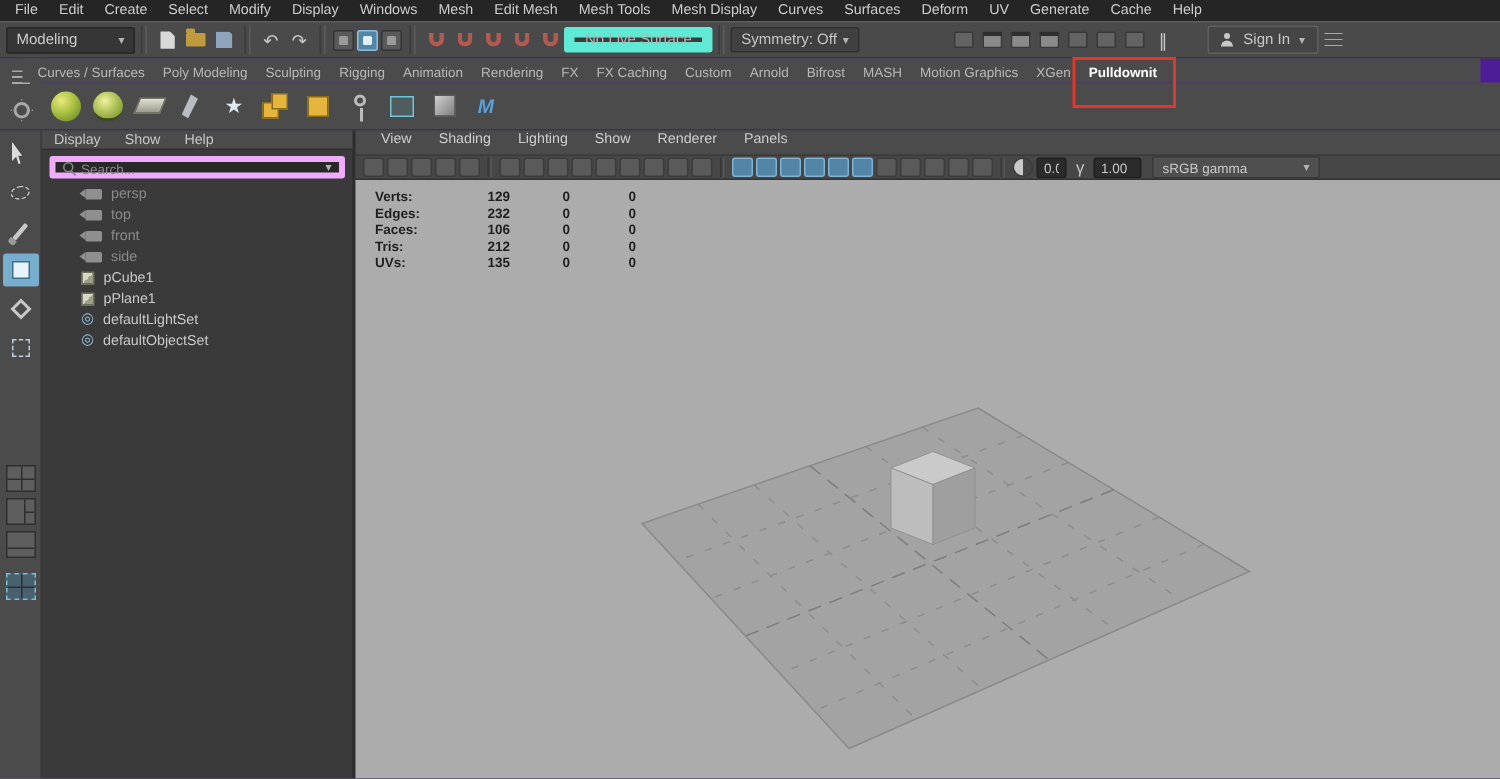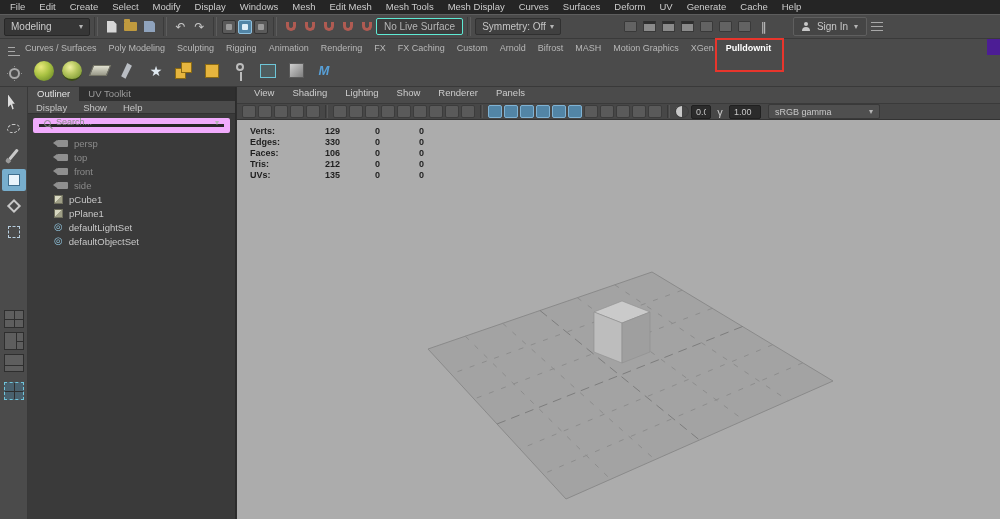--- a/index.html
+++ b/index.html
@@ -20,21 +20,21 @@
   .glyph{font-size:12px;color:#c8c8c8;line-height:1}
   .ic-doc{width:10px;height:12px;background:#d8d8d8;clip-path:polygon(0 0,65% 0,100% 30%,100% 100%,0 100%)}
   .ic-folder{width:13px;height:9px;background:#c09a3e;border-radius:1px;position:relative}
   .ic-folder::before{content:"";position:absolute;top:-3px;left:0;width:6px;height:3px;background:#c09a3e;border-radius:1px 1px 0 0}
   .ic-save{width:11px;height:11px;background:#8fa3bd;clip-path:polygon(0 0,80% 0,100% 20%,100% 100%,0 100%)}
   .selmode{width:14px;height:14px;margin:0 1px;background:#5a5a5a;border:1px solid #333;border-radius:2px;display:flex;align-items:center;justify-content:center;flex:none}
   .selmode .dot{width:6px;height:6px;background:#9a9a9a;border-radius:1px}
   .selmode.active{background:#5285a6;border-color:#8fc0dd}
   .selmode.active .dot{background:#dfeef7}
   .magnet{width:10px;height:9px;border:3px solid #b05b52;border-top:none;border-radius:0 0 7px 7px}
-  .field{height:17px;background:#3b3b3b;border:1px solid #5eead4;border-radius:2px;display:flex;align-items:center;padding:0 7px;color:#b5b5b5;white-space:nowrap;flex:none}
+  .field{height:17px;background:#3b3b3b;border:7px solid #5eead4;border-radius:2px;display:flex;align-items:center;padding:0 7px;color:#b5b5b5;white-space:nowrap;flex:none}
   .ddl{height:17px;background:#404040;border:1px solid #303030;border-radius:2px;display:flex;align-items:center;gap:4px;padding:0 6px;color:#c5c5c5;white-space:nowrap;flex:none}
   .mini{width:13px;height:11px;background:#636363;border:1px solid #393939;border-radius:1px}
   .mini.clap{border-top:3px solid #2e2e2e;background:#8a8a8a}
   .gap60{width:60px;flex:none}.gap20{width:20px;flex:none}
   .signin{height:19px;border:1px solid #5f5f5f;background:#454545;border-radius:2px;display:flex;align-items:center;gap:6px;padding:0 8px;white-space:nowrap;flex:none}
   .person{width:9px;height:9px;position:relative}
   .person::before{content:"";position:absolute;top:0;left:2.5px;width:4px;height:4px;border-radius:50%;background:#c8c8c8}
   .person::after{content:"";position:absolute;bottom:0;left:0.5px;width:8px;height:4px;border-radius:4px 4px 0 0;background:#c8c8c8}
   .stripes{width:12px;height:9px;background:repeating-linear-gradient(#a8a8a8 0 1px,transparent 1px 4px)}
 
@@ -83,21 +83,21 @@
   .lay.bsplit::after{content:"";position:absolute;top:60%;left:0;right:0;height:1px;background:#2e2e2e}
   .lay.active{margin-top:6px;border:1px dashed #6fc4da;background:#49616e}
 
   
   .outliner{position:absolute;left:28px;top:87px;width:208px;height:432px;background:#3a3a3a;border-right:1px solid #2b2b2b}
   .ol-tabs{height:14px;background:#2f2f2f;display:flex}
   .ol-tab{padding:0 9px;line-height:14px;font-size:9.5px;color:#9a9a9a}
   .ol-tab.active{background:#4b4b4b;color:#e2e2e2}
   .ol-menus{height:13px;background:#4b4b4b;display:flex;border-bottom:1px solid #323232}
   .ol-menu{padding:0 8px;line-height:13px;font-size:9.5px;color:#c5c5c5}
-  .ol-search{margin:4px 5px 3px 5px;height:15px;background:#282828;border:6px solid #f0abfc;border-radius:2px;display:flex;align-items:flex-end;padding:0 5px;gap:5px}
+  .ol-search{margin:4px 5px 3px 5px;height:15px;background:#282828;border:4px solid #f0abfc;border-radius:2px;display:flex;align-items:flex-start;padding:0 5px;gap:5px}
   .ol-search input{flex:1;min-width:0;background:transparent;border:none;outline:none;color:#bbb;font-size:9px;font-family:inherit}
   .ol-search input::placeholder{color:#8a8a8a}
   .ic-search{width:7px;height:7px;border:1px solid #8a8a8a;border-radius:50%;position:relative;flex:none}
   .ic-search::after{content:"";position:absolute;right:-3px;bottom:-2px;width:4px;height:1px;background:#8a8a8a;transform:rotate(45deg)}
   .ol-row{height:14px;display:flex;align-items:center;padding-left:26px;gap:6px}
   .ol-label{font-size:9.5px;color:#c8c8c8;white-space:nowrap}
   .ol-label.dim{color:#8b8b8b}
   .ic-cam{width:11px;height:7px;background:#8f8f8f;border-radius:1px;position:relative;margin-left:3px;flex:none}
   .ic-cam::before{content:"";position:absolute;left:-4px;top:0.5px;border-top:3px solid transparent;border-bottom:3px solid transparent;border-right:4px solid #8f8f8f}
   .ic-mesh{width:9px;height:9px;background:linear-gradient(135deg,#d8d8c2 50%,#9e9e86 50%);border:1px solid #70705e;flex:none}
@@ -319,24 +319,20 @@
       </span>
   </div>
   <div class="layouts">
     <span class="lay four"></span>
     <span class="lay rsplit"></span>
     <span class="lay bsplit"></span>
     <span class="lay four active"></span>
   </div>
 
   <div class="outliner">
-    <div class="ol-tabs">
-      <span class="ol-tab active">Outliner</span>
-      <span class="ol-tab">UV Toolkit</span>
-    </div>
     <div class="ol-menus">
       <span class="ol-menu">Display</span>
       <span class="ol-menu">Show</span>
       <span class="ol-menu">Help</span>
     </div>
     <div class="ol-search">
       <span class="ic-search"></span>
       <input placeholder="Search..." style="">
       <span class="arr">▾</span>
     </div>
@@ -425,21 +421,21 @@
     </div>
 
     <div class="vp-canvas">
 
       <div class="hud">
         <span class="lab">Verts:</span>
         <span class="num">129</span>
         <span class="num">0</span>
         <span class="num">0</span>
         <span class="lab">Edges:</span>
-        <span class="num">330</span>
+        <span class="num">232</span>
         <span class="num">0</span>
         <span class="num">0</span>
         <span class="lab">Faces:</span>
         <span class="num">106</span>
         <span class="num">0</span>
         <span class="num">0</span>
         <span class="lab">Tris:</span>
         <span class="num">212</span>
         <span class="num">0</span>
         <span class="num">0</span>

